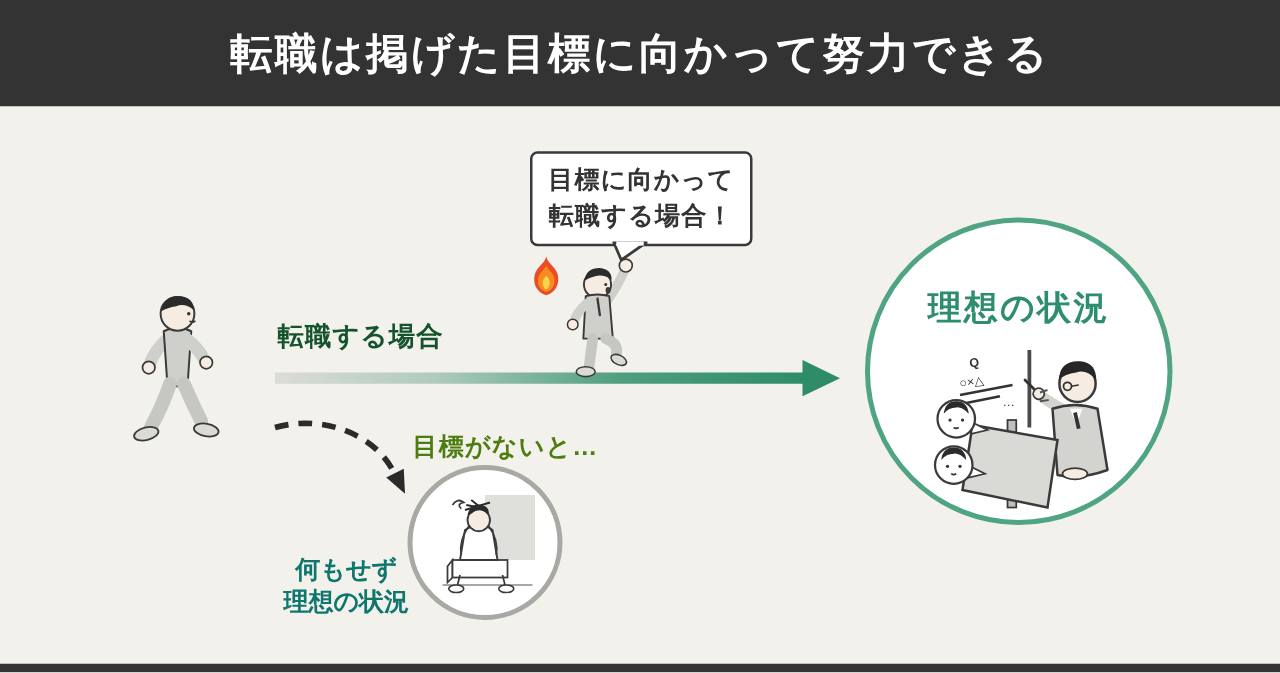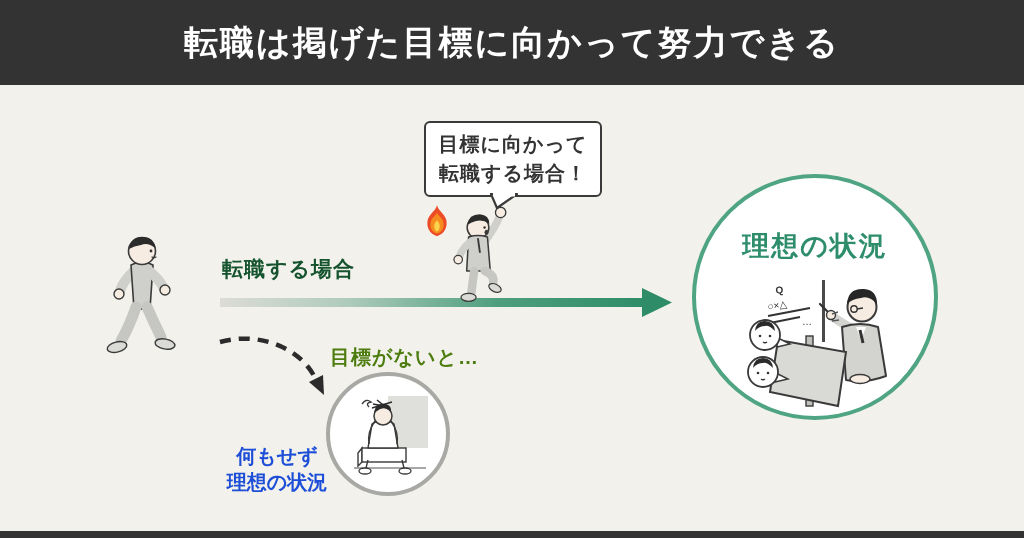--- a/index.html
+++ b/index.html
@@ -33,21 +33,21 @@
   .path-label {
     position:absolute; left:222px; top:255px; font-size:21px; font-weight:800;
     color:#14532d; letter-spacing:1px; white-space:nowrap; z-index:3;
   }
   .no-goal-label {
     position:absolute; left:330px; top:344px; font-size:20px; font-weight:800;
     color:#4d7c0f; letter-spacing:1px; white-space:nowrap; z-index:3;
   }
   .idle-caption {
     position:absolute; left:208px; top:443px; width:138px; text-align:center;
-    font-size:20px; font-weight:800; color:#1d4ed8; line-height:26px; z-index:3; white-space:nowrap;
+    font-size:20px; font-weight:800; color:#0f766e; line-height:26px; z-index:3; white-space:nowrap;
   }
   
   .ideal-circle {
     position:absolute; left:692px; top:174px; width:246px; height:246px;
     background:#FFFFFF; border:4px solid #4FA483; border-radius:50%; z-index:2;
   }
   .ideal-title {
     position:absolute; left:0; top:50px; width:100%; text-align:center;
     font-size:27px; font-weight:800; color:#2E8E6C; letter-spacing:2px; white-space:nowrap;
   }

